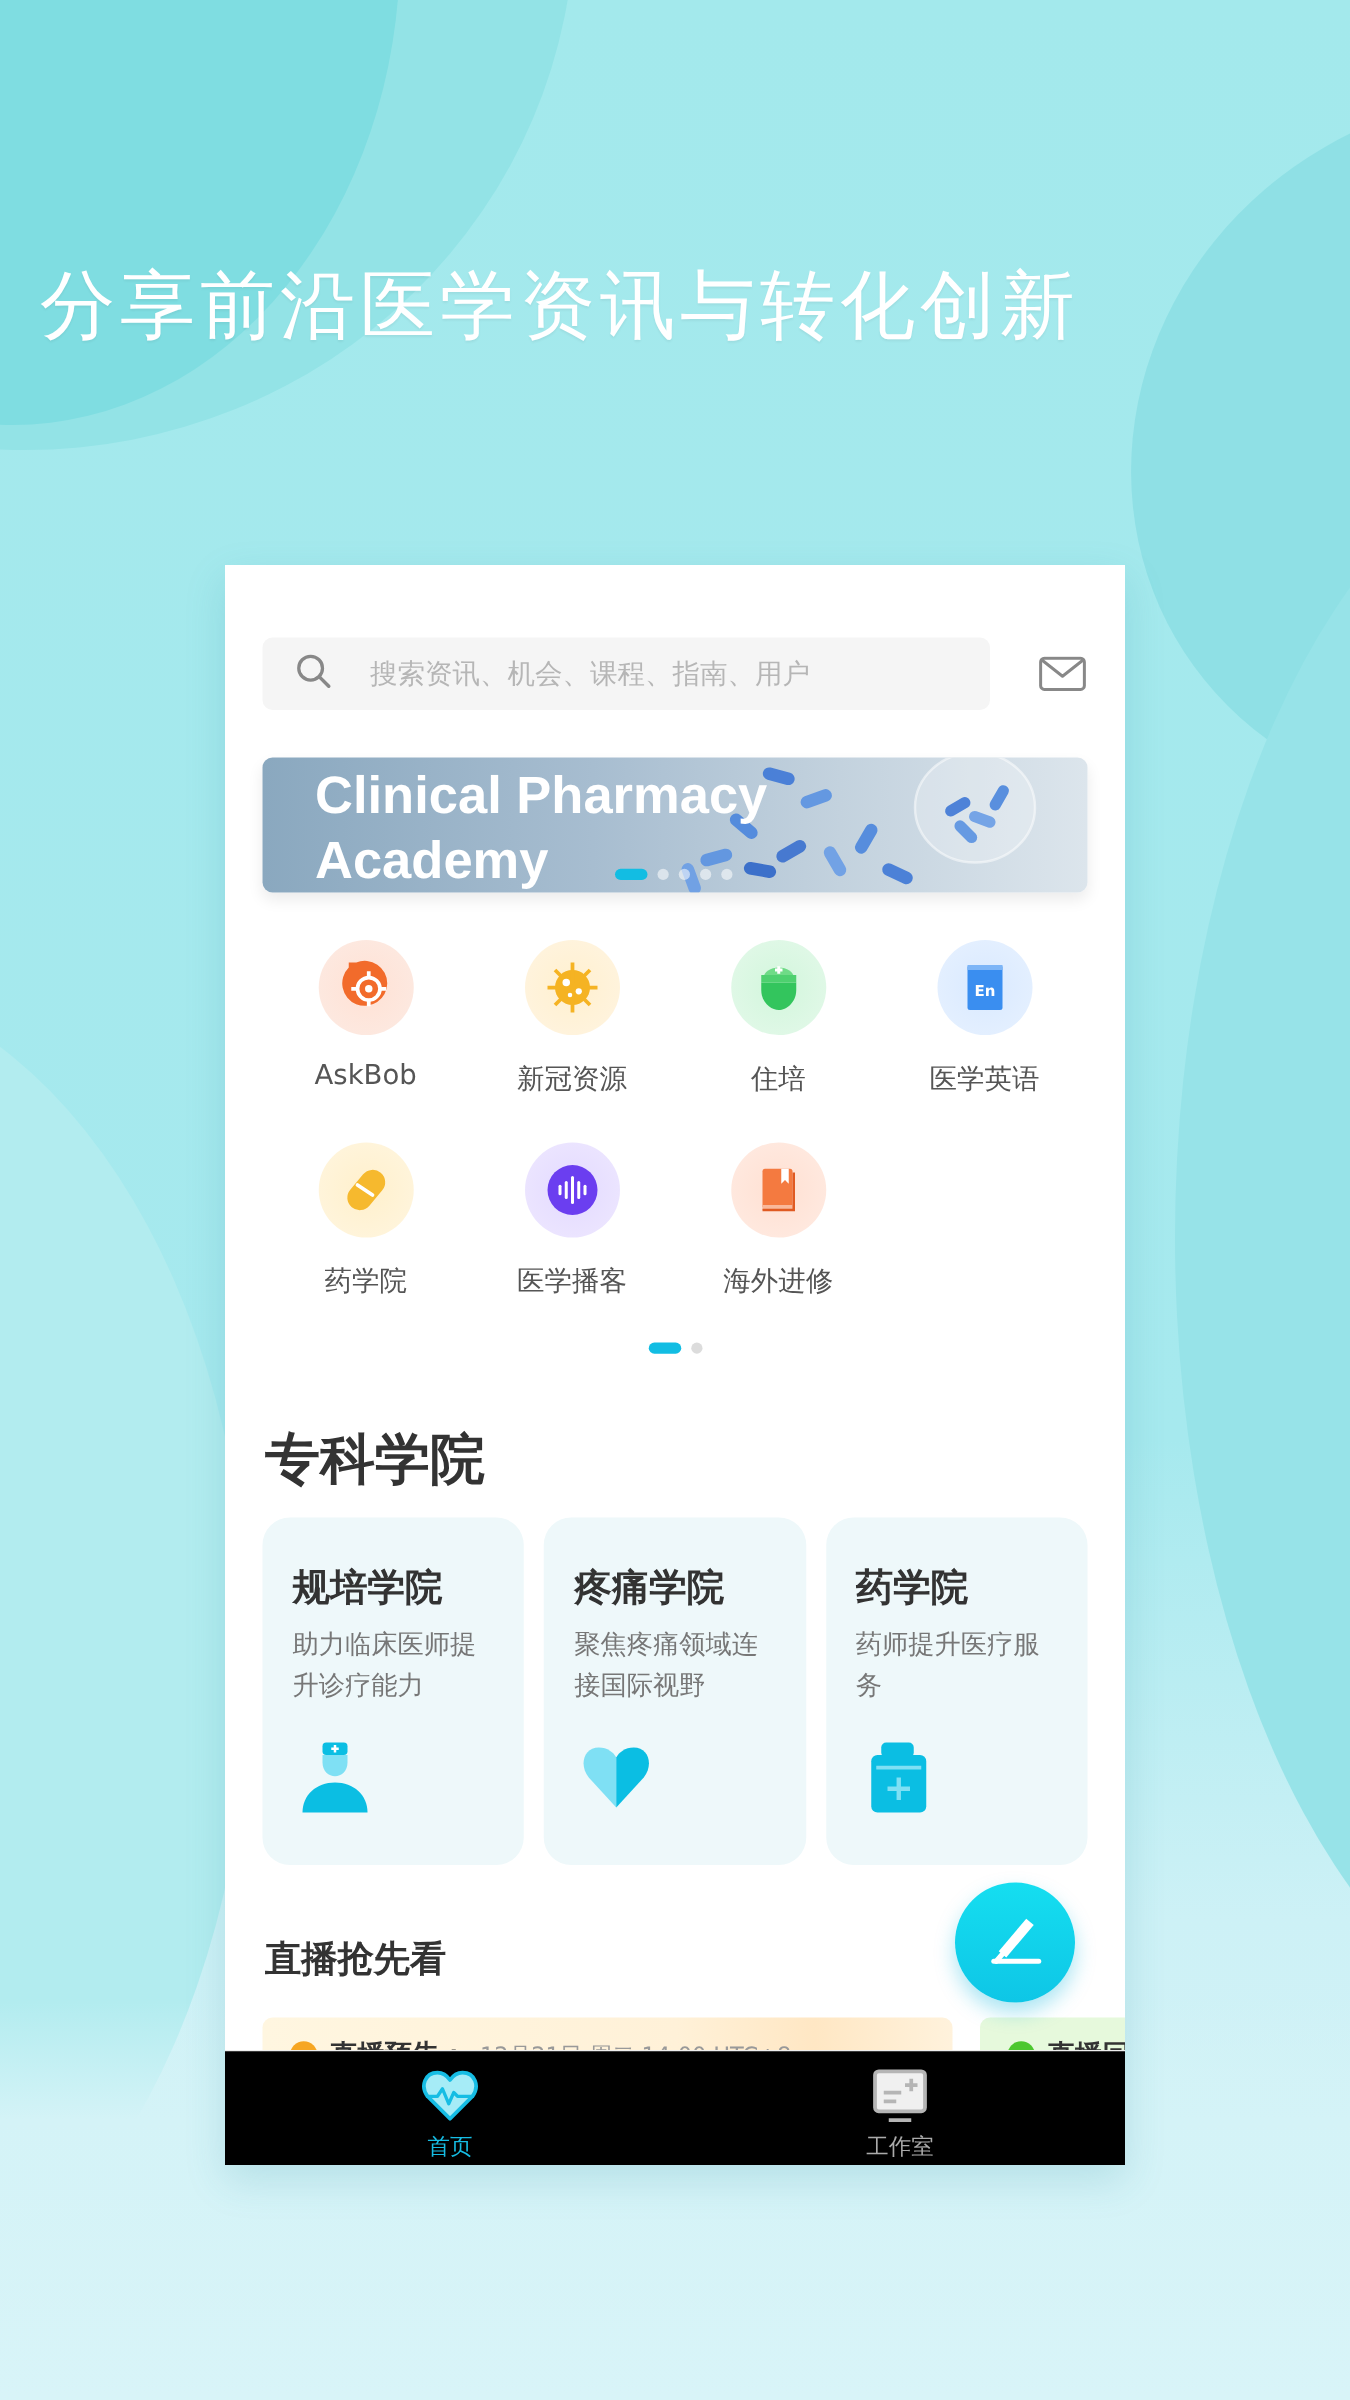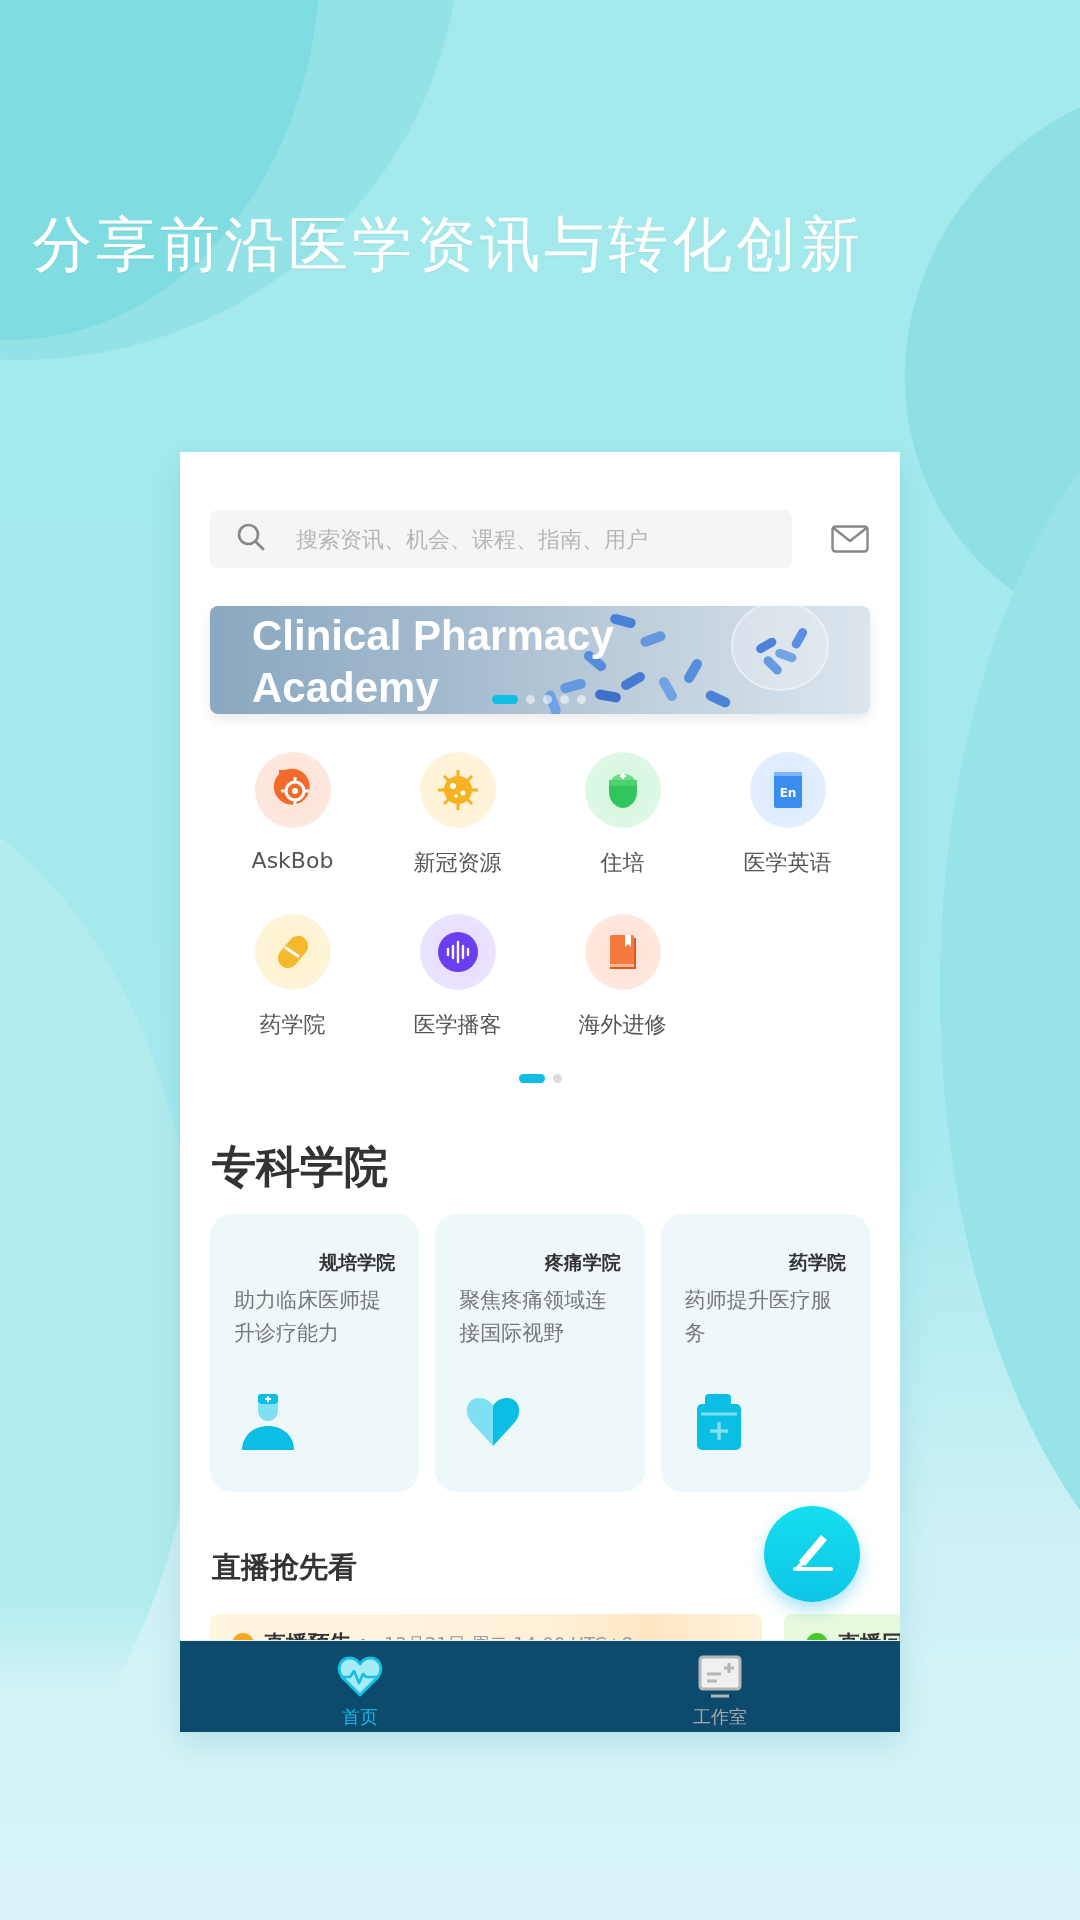--- a/index.html
+++ b/index.html
@@ -60,42 +60,42 @@
   .grid-item { display: flex; flex-direction: column; align-items: center; cursor: pointer; }
   .grid-icon { width: 76px; height: 76px; border-radius: 50%; display: flex; align-items: center; justify-content: center; }
   .grid-label { margin-top: 20px; font-size: 22px; color: #555; }
   .grid-dots { position: absolute; top: 622px; left: 0; width: 720px; display: flex; justify-content: center; gap: 8px; }
   .gdot { width: 9px; height: 9px; border-radius: 50%; background: #dcdcdc; }
   .gdot.active { width: 26px; border-radius: 5px; background: #12bde3; }
 
   .section-title { position: absolute; left: 32px; font-size: 44px; font-weight: bold; color: #333; }
   .academy-row { position: absolute; top: 762px; left: 30px; width: 660px; display: flex; gap: 16px; }
   .academy-card { flex: 1; height: 278px; background: #eef8fa; border-radius: 22px; padding: 36px 24px 0 24px; position: relative; cursor: pointer; }
-  .academy-name { font-size: 19px; font-weight: bold; color: #333; text-align: right; }
+  .academy-name { font-size: 30px; font-weight: bold; color: #333; }
   .academy-desc { margin-top: 8px; font-size: 21px; color: #777; line-height: 33px; }
   .academy-icon { position: absolute; left: 28px; bottom: 40px; width: 60px; height: 60px; }
 
   .live-title { top: 1096px; font-size: 29px; }
   .live-row { position: absolute; top: 1162px; left: 30px; height: 60px; display: flex; gap: 22px; }
   .live-card { width: 552px; height: 60px; border-radius: 8px; background: linear-gradient(90deg, #fff6e0 0%, #fff1d8 60%, #ffe7c4 80%, #fff2dc 100%); padding: 16px 22px; display: flex; align-items: center; gap: 10px; position: relative; overflow: hidden; }
   .live-card.green { width: 140px; background: #e6f9dc; }
   .live-dot { width: 22px; height: 22px; border-radius: 50%; background: #f6a623; flex: none; }
   .live-dot.green { background: #4cc72e; }
   .live-label { font-size: 22px; font-weight: bold; color: #333; white-space: nowrap; }
   .live-time { font-size: 18px; color: #999; white-space: nowrap; }
 
   .fab {
     position: absolute; left: 584px; top: 1054px; width: 96px; height: 96px; border-radius: 50%;
     background: linear-gradient(180deg, #15def0 0%, #0ec6e6 100%);
     box-shadow: 0 8px 16px rgba(14,180,220,0.35);
     display: flex; align-items: center; justify-content: center; cursor: pointer;
   }
 
   .tabbar {
-    position: absolute; left: 0; bottom: 0; width: 720px; height: 92px; background: #0c4a6e;
+    position: absolute; left: 0; bottom: 0; width: 720px; height: 92px; background: #000000;
     border-top: 1px solid #eeeeee; display: flex;
   }
   .tab { flex: 1; display: flex; flex-direction: column; align-items: center; padding-top: 12px; cursor: pointer; }
   .tab-icon { width: 48px; height: 48px; display: flex; align-items: center; justify-content: center; }
   .tab-label { margin-top: 4px; font-size: 18px; color: #aaaaaa; }
   .tab.active .tab-label { color: #16bde4; }
 </style>
 </head>
 <body>
 

